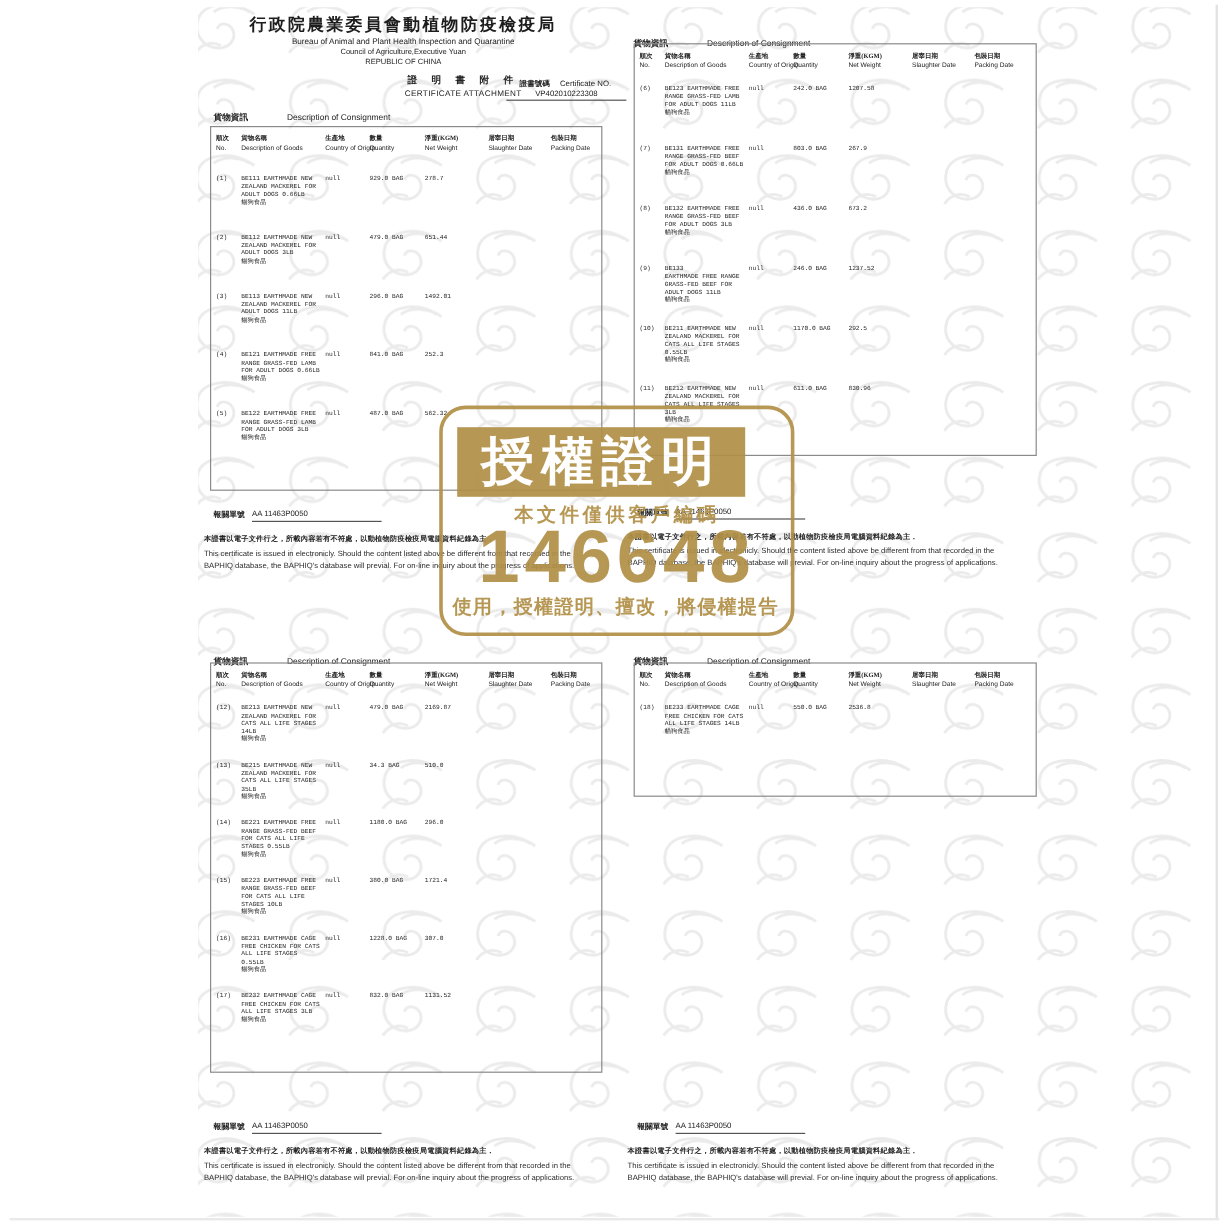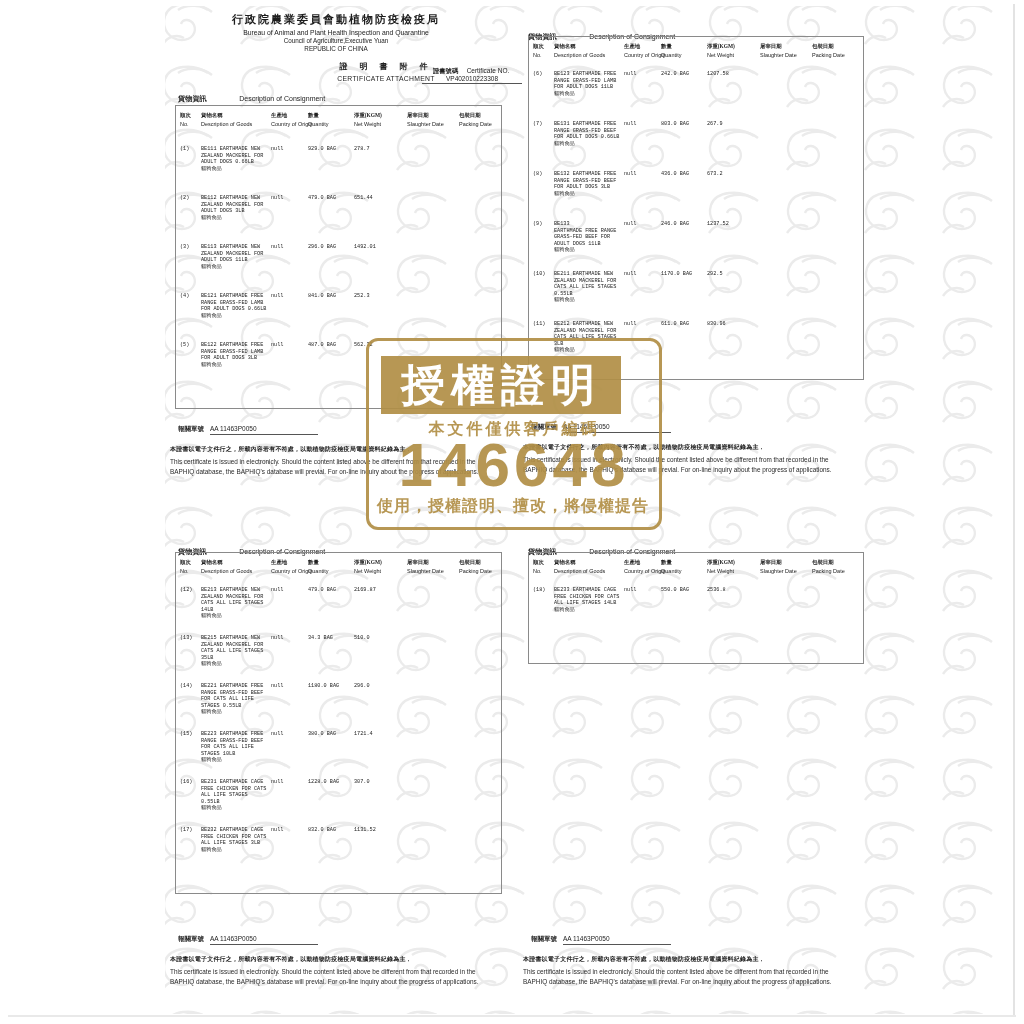--- a/index.html
+++ b/index.html
@@ -10,21 +10,21 @@
   .edge-b{position:absolute;left:8px;bottom:7px;width:1008px;height:2px;background:#e9e9e9;}
 
   .quad{position:absolute;z-index:1;}
   .q1{left:170px;top:0;width:332px;height:530px;}
   .q2{left:523px;top:0;width:340px;height:530px;}
   .q3{left:170px;top:535px;width:332px;height:489px;}
   .q4{left:523px;top:535px;width:340px;height:489px;}
 
   
   .agency{position:absolute;left:0;top:12px;width:100%;text-align:center;}
-  .agency .zh{font-family:"Liberation Serif",serif;font-weight:bold;font-size:11px;letter-spacing:2px;color:#1d1d1d;}
+  .agency .zh{font-family:"Liberation Serif",serif;font-weight:bold;font-size:14px;letter-spacing:2px;color:#1d1d1d;}
   .agency .en1{font-size:6.8px;margin-top:2px;color:#222;}
   .agency .en2,.agency .en3{font-size:6.3px;margin-top:1px;color:#222;}
   .doctitle{position:absolute;left:160px;top:61px;width:112px;text-align:center;}
   .doctitle .zh{font-family:"Liberation Serif",serif;font-weight:bold;font-size:8px;letter-spacing:5px;}
   .doctitle .en{font-size:6.8px;margin-top:3px;letter-spacing:.3px;}
   .certno{position:absolute;left:263px;top:59px;white-space:nowrap;}
   .certno .zh{font-family:"Liberation Serif",serif;font-weight:bold;font-size:6.3px;margin-right:4px;}
   .certno .en{font-size:6.5px;}
   .certval{position:absolute;left:252px;top:75px;width:100px;text-align:center;
            font-size:6.5px;border-bottom:1px solid #555;padding-bottom:1px;}
@@ -54,21 +54,21 @@
   .q1 .footer{top:425px;} .q2 .footer{top:423px;}
   .q3 .footer{top:400px;} .q4 .footer{top:400px;}
   .declrow{position:relative;height:14px;}
   .decl-zh{position:absolute;left:8px;top:0;font-family:"Liberation Serif",serif;font-weight:bold;font-size:6.5px;}
   .decl-no{position:absolute;left:40px;top:0;width:108px;font-size:6.5px;border-bottom:1px solid #555;padding-bottom:2px;}
   .dis-zh{margin-top:6px;font-family:"Liberation Serif",serif;font-weight:bold;font-size:6px;letter-spacing:.2px;white-space:nowrap;}
   .dis-en{margin-top:3px;font-size:6.4px;line-height:1.5;color:#2a2a2a;width:330px;}
 
   
   .wm{position:absolute;left:366px;top:338px;width:290px;height:186px;z-index:5;
-      border:3px solid #b18f46;border-radius:12px;opacity:.92;}
+      border:3px solid #b18f46;border-radius:22px;opacity:.92;}
   .wm-title{position:absolute;left:12px;top:15px;width:240px;height:58px;background:#b18f46;
             color:#fff;font-weight:bold;font-size:44px;line-height:58px;text-align:center;letter-spacing:6px;
             font-family:"Liberation Sans",sans-serif;}
   .wm-line1{position:absolute;left:0;top:78px;width:100%;text-align:center;color:#b18f46;
             font-weight:bold;font-size:16px;letter-spacing:3px;}
   .wm-code{position:absolute;left:0;top:92px;width:100%;text-align:center;color:#b18f46;
            font-weight:bold;font-size:62px;letter-spacing:4px;line-height:64px;}
   .wm-line2{position:absolute;left:-6px;top:155px;width:300px;text-align:center;color:#b18f46;
             font-weight:bold;font-size:16px;letter-spacing:1px;white-space:nowrap;}
 </style>

